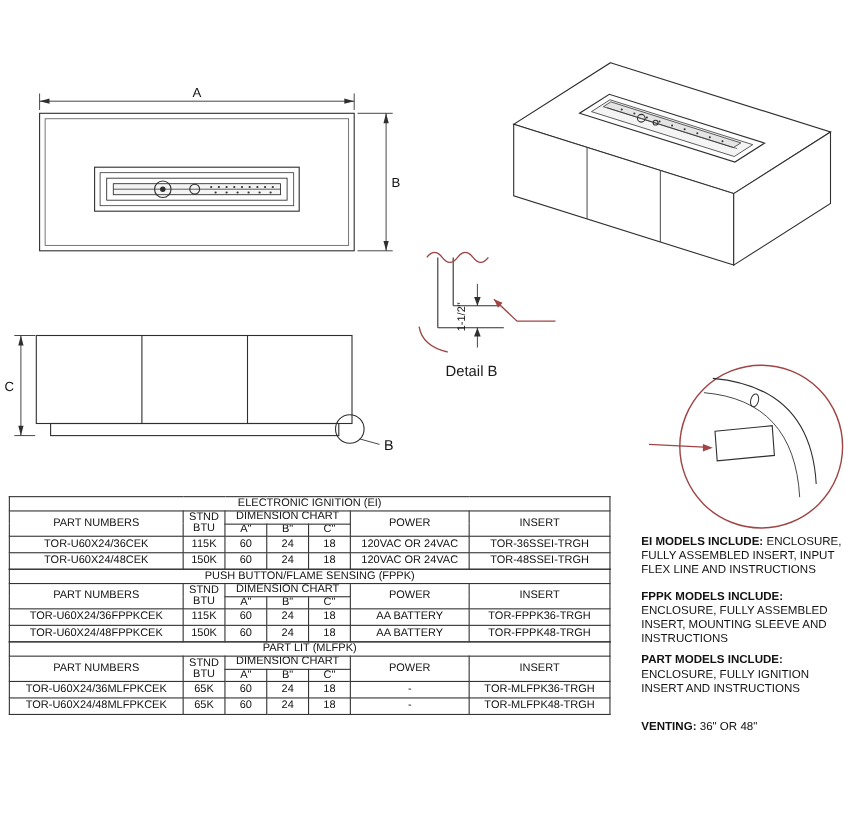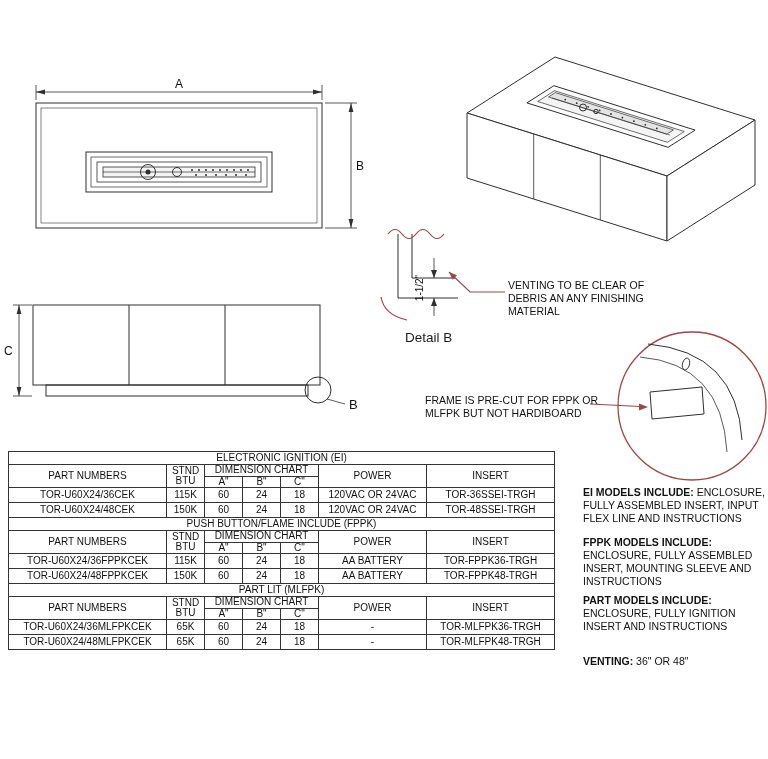--- a/index.html
+++ b/index.html
@@ -152,25 +152,20 @@
       <circle cx="692" cy="406" r="74" stroke="#a04545" stroke-width="1.3" fill="none"></circle>
       <path d="M648,344 Q737,352 742,440" stroke="#2f2f2f" fill="none" stroke-width="1"></path>
       <path d="M640,357 Q722,364 727,452" stroke="#2f2f2f" fill="none" stroke-width="0.8"></path>
       <polygon points="650,392 702,387 704,414 652,419" fill="#ffffff" stroke="#2f2f2f" stroke-width="1"></polygon>
       <ellipse cx="686" cy="364" rx="3.5" ry="6" transform="rotate(15 686 364)" fill="none" stroke="#2f2f2f" stroke-width="0.9"></ellipse>
       <line x1="590" y1="404" x2="640" y2="406.5" stroke="#a04545" stroke-width="1.2"></line>
       <polygon points="648,407 639,403.6 639,410.4" fill="#a04545"></polygon>
     </g>
   </svg>
 
-  <div class="floatnote" id="venting-note">VENTING TO BE CLEAR OF
-DEBRIS AN ANY FINISHING
-MATERIAL</div>
-  <div class="floatnote" id="frame-note">FRAME IS PRE-CUT FOR FPPK OR
-MLFPK BUT NOT HARDIBOARD</div>
 
   <div class="tablewrap">
 
     <table class="spec">
       <colgroup>
           <col style="width:158px">
           <col style="width:38px">
           <col style="width:38px">
           <col style="width:38px">
           <col style="width:38px">
@@ -219,21 +214,21 @@
           <col style="width:158px">
           <col style="width:38px">
           <col style="width:38px">
           <col style="width:38px">
           <col style="width:38px">
           <col style="width:108px">
           <col style="width:128px">
         </colgroup>
       <tbody>
           <tr class="title">
-        <td colspan="7">PUSH BUTTON/FLAME INCLUDE (FPPK)</td>
+        <td colspan="7">PUSH BUTTON/FLAME SENSING (FPPK)</td>
           </tr>
       <tr class="hdr">
         <td rowspan="2">PART NUMBERS</td>
         <td rowspan="2">STND BTU</td>
         <td colspan="3">DIMENSION CHART</td>
         <td rowspan="2">POWER</td>
         <td rowspan="2">INSERT</td>
           </tr>
       <tr class="hdr">
         <td>A"</td>

